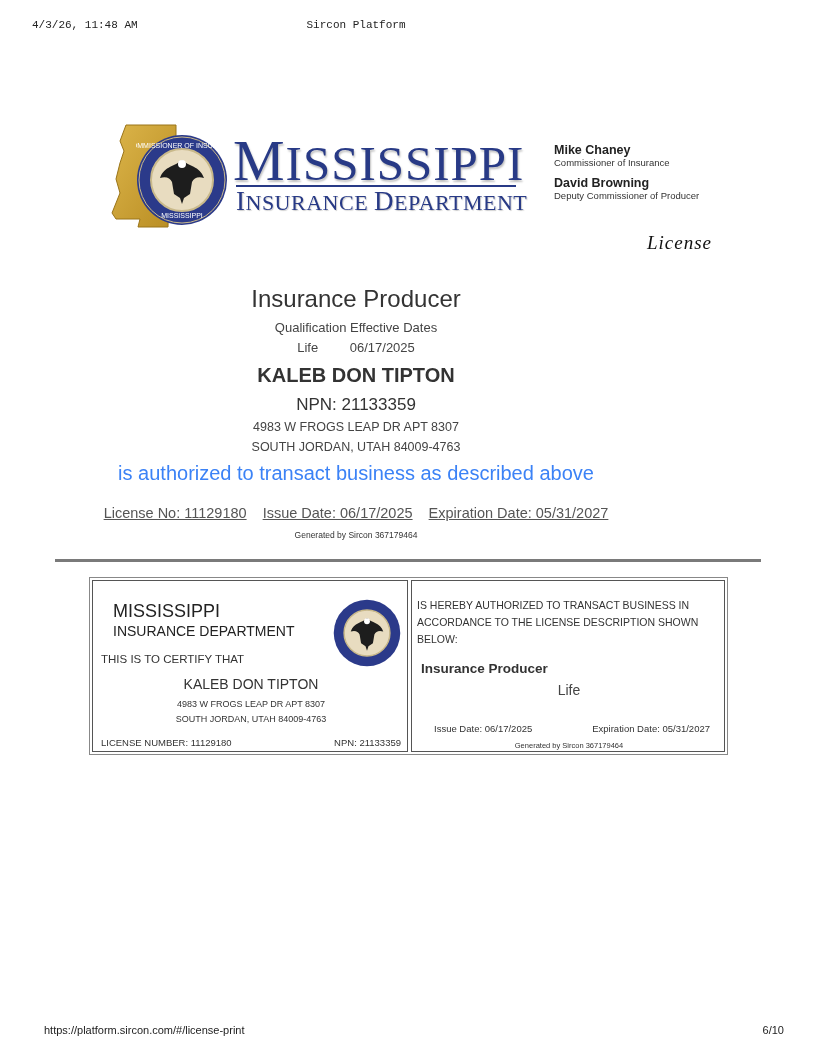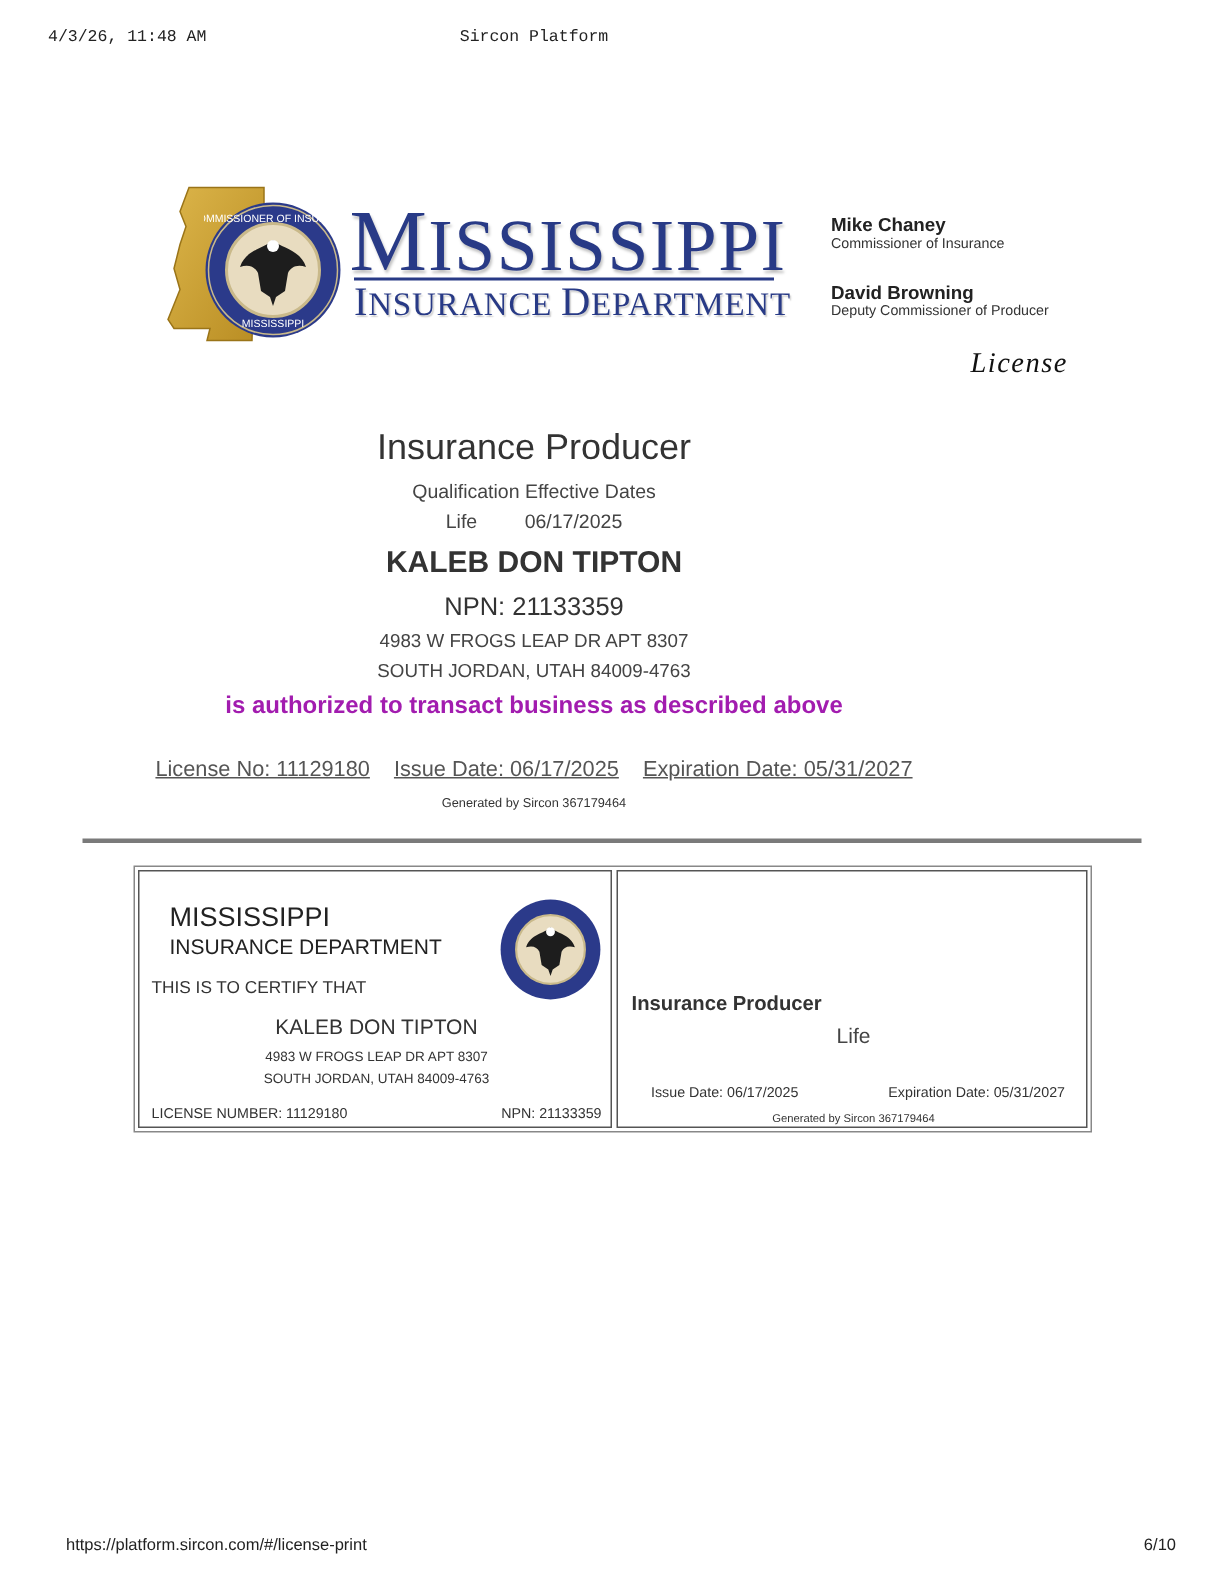--- a/index.html
+++ b/index.html
@@ -31,21 +31,21 @@
                    font-size:19px; color:#111; font-style:italic; letter-spacing:1px;text-align:right; }
 
   .lic-type { top:285px; font-size:24px; color:#333; }
   .qual-label { top:320px; font-size:13px; color:#444; }
   .qual-row { top:340px; font-size:13px; color:#444; }
   .qual-row span { margin:0 14px; }
   .holder { top:364px; font-size:20px; font-weight:bold; color:#333; }
   .npn { top:395px; font-size:17px; color:#333; }
   .addr1 { top:420px; font-size:12.5px; color:#444; }
   .addr2 { top:440px; font-size:12.5px; color:#444; }
-  .authorized { top:462px; font-size:16px; font-weight:bold; color:#a21caf; }
+  .authorized { top:462px; font-size:20px; font-weight:normal; color:#3b82f6; }
   .meta-row { top:505px; font-size:14.5px; color:#555; }
   .meta-row span { margin:0 6px;text-decoration:underline; }
   .generated { top:530px; font-size:8.5px; color:#333; }
 
   .divider { left:55px; top:559px; width:706px; height:3px; background:#7a7a7a; }
 
   
   .card { left:89px; top:577px; width:639px; height:178px; border:1px solid #888; box-sizing:border-box; }
   .panel { position:absolute; top:2px; height:172px; border:1px solid #555; box-sizing:border-box; }
   .panel-left { left:2px; width:316px; }
@@ -97,21 +97,21 @@
   </svg>
 </div>
 <div class="abs wordmark-1"><span class="big">M</span><span>ISSISSIPPI</span></div>
 <div class="abs wm-line"></div>
 <div class="abs wordmark-2"><span class="big">I</span><span>NSURANCE </span><span class="big">D</span><span>EPARTMENT</span></div>
 
 <div class="abs official" style="top:143px;">
   <div class="name">Mike Chaney</div>
   <div class="title">Commissioner of Insurance</div>
 </div>
-<div class="abs official" style="top:188px;">
+<div class="abs official" style="top:176px;">
   <div class="name">David Browning</div>
   <div class="title">Deputy Commissioner of Producer</div>
 </div>
 
 <div class="abs center license-title">License</div>
 <div class="abs center lic-type">Insurance Producer</div>
 <div class="abs center qual-label">Qualification Effective Dates</div>
 <div class="abs center qual-row">
   <span>Life</span>
   <span>06/17/2025</span>
@@ -144,20 +144,21 @@
       </svg>
     </div>
     <div class="abs pl-certify">THIS IS TO CERTIFY THAT</div>
     <div class="abs pl-name">KALEB DON TIPTON</div>
     <div class="abs pl-addr1">4983 W FROGS LEAP DR APT 8307</div>
     <div class="abs pl-addr2">SOUTH JORDAN, UTAH 84009-4763</div>
     <div class="abs pl-licnum">LICENSE NUMBER: 11129180</div>
     <div class="abs pl-npn">NPN: 21133359</div>
   </div>
   <div class="panel panel-right">
+    <div class="abs pr-auth">IS HEREBY AUTHORIZED TO TRANSACT BUSINESS IN ACCORDANCE TO THE LICENSE DESCRIPTION SHOWN BELOW:</div>
     <div class="abs pr-type">Insurance Producer</div>
     <div class="abs pr-qual">Life</div>
     <div class="abs pr-issue">Issue Date: 06/17/2025</div>
     <div class="abs pr-exp">Expiration Date: 05/31/2027</div>
     <div class="abs pr-gen">Generated by Sircon 367179464</div>
   </div>
 </div>
 
 <div class="abs ftr" style="left:44px;text-align:right;">https://platform.sircon.com/#/license-print</div>
 <div class="abs ftr" style="right:32px;">6/10</div>

